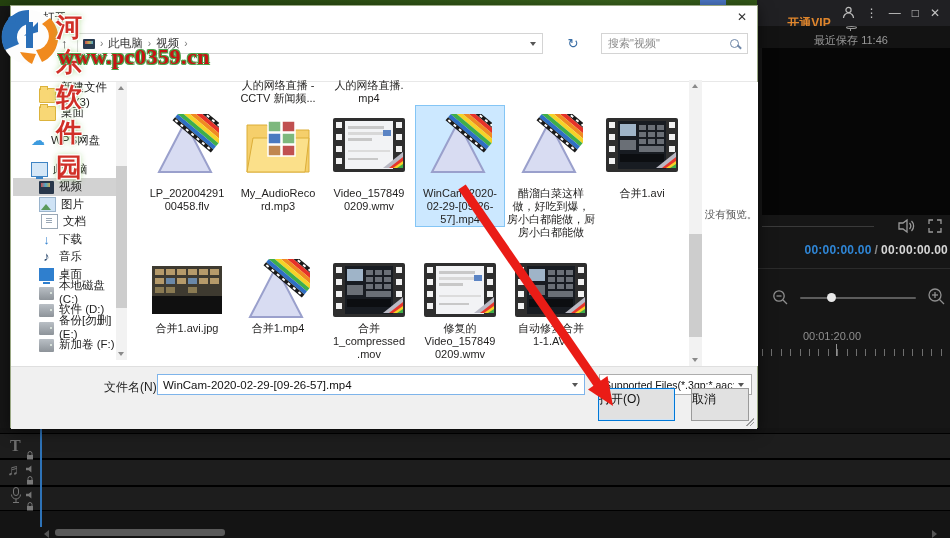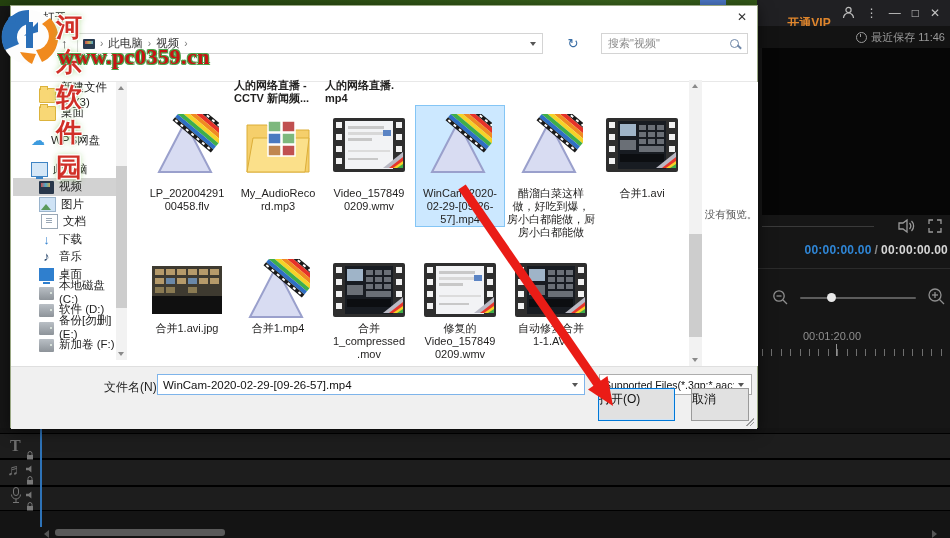--- a/index.html
+++ b/index.html
@@ -9,21 +9,21 @@
 
   
   #wallpaper{left:0;top:0;width:950px;height:6px;background:linear-gradient(90deg,#24410f,#2e5214 35%,#3a641d 65%,#2a4a12);}
   #wp-icon{left:700px;top:0;width:26px;height:6px;background:#4d79c9;}
   #wp-dot{left:878px;top:0;width:7px;height:5px;background:#a23c3c;}
 
   
   #app-titlebar{left:757px;top:0;width:193px;height:26px;background:#202023;display:flex;align-items:center;justify-content:flex-end;gap:11px;padding-right:10px;box-sizing:border-box;}
   .vip{color:#e0862c;font-size:12px;font-weight:bold;margin-top:20px;}
   .tb-ic{color:#c2c2c2;font-size:12px;line-height:1;}
-  #status-row{left:757px;top:26px;width:193px;height:22px;background:#131313;color:#9a9a9a;font-size:11px;display:flex;align-items:center;justify-content:flex-end;gap:4px;padding-right:5px;box-sizing:border-box;}
+  #status-row{left:757px;top:26px;width:193px;height:22px;background:#131313;color:#9a9a9a;font-size:11px;display:flex;align-items:center;justify-content:flex-end;gap:4px;padding-right:5px;box-sizing:border-box;flex-direction:column;}
   .clock{width:9px;height:9px;border:1px solid #9a9a9a;border-radius:50%;position:relative;}
   .clock::after{content:"";position:absolute;left:3px;top:1px;width:1px;height:3px;background:#9a9a9a;}
   #preview-black{left:762px;top:48px;width:188px;height:167px;background:#060606;}
   #ctl-divider{left:762px;top:226px;width:112px;height:1px;background:#3a3a3a;}
   #time-row{left:758px;top:243px;width:190px;text-align:right;font-size:12px;font-weight:bold;letter-spacing:.2px;}
   .t-cur{color:#2f86d6;} .t-sep{color:#8a8a8a;padding:0 3px;} .t-tot{color:#d6d6d6;}
   #right-divider{left:758px;top:268px;width:192px;height:1px;background:#2b2b2b;}
   #zoom-line{left:800px;top:297px;width:116px;height:2px;background:#5c5c5c;border-radius:1px;}
   #zoom-dot{left:827px;top:293px;width:9px;height:9px;background:#e8e8e8;border-radius:50%;}
   #ruler-label{left:762px;top:330px;width:140px;text-align:center;color:#8f8f8f;font-size:11px;}
@@ -107,21 +107,21 @@
   .sb-ar{position:absolute;left:2px;width:0;height:0;border-left:3.5px solid transparent;border-right:3.5px solid transparent;}
   .sb-up{top:4px;border-bottom:4px solid #8a8a8a;}
   .sb-dn{bottom:4px;border-top:4px solid #8a8a8a;}
 
   
   #file-grid{position:absolute;left:0;top:0;width:748px;height:423px;pointer-events:none;}
   .cell{position:absolute;width:88px;text-align:center;pointer-events:auto;}
   .thumb{display:flex;align-items:center;justify-content:center;margin:0 auto 3px;}
   .cap{font-size:11px;line-height:13px;color:#201f1e;}
   .cell.sel .inner{background:#cce8ff;outline:1px solid #84c5f5;}
-  .pcap{position:absolute;width:88px;font-size:11px;line-height:13px;color:#201f1e;font-weight:bold;}
+  .pcap{position:absolute;width:88px;text-align:center;font-size:11px;line-height:13px;color:#201f1e;}
 
   
   #list-scroll{position:absolute;left:678px;top:74px;width:13px;height:286px;background:#f2f2f2;}
   #list-scroll .thumb{position:absolute;left:0;top:154px;width:13px;height:103px;background:#cdcdcd;}
 
   
   #preview-pane{position:absolute;left:693px;top:76px;width:54px;height:284px;background:#fff;}
   #no-preview{position:absolute;left:0;top:126px;width:100%;text-align:center;font-size:10.5px;color:#555;white-space:nowrap;}
 
   

